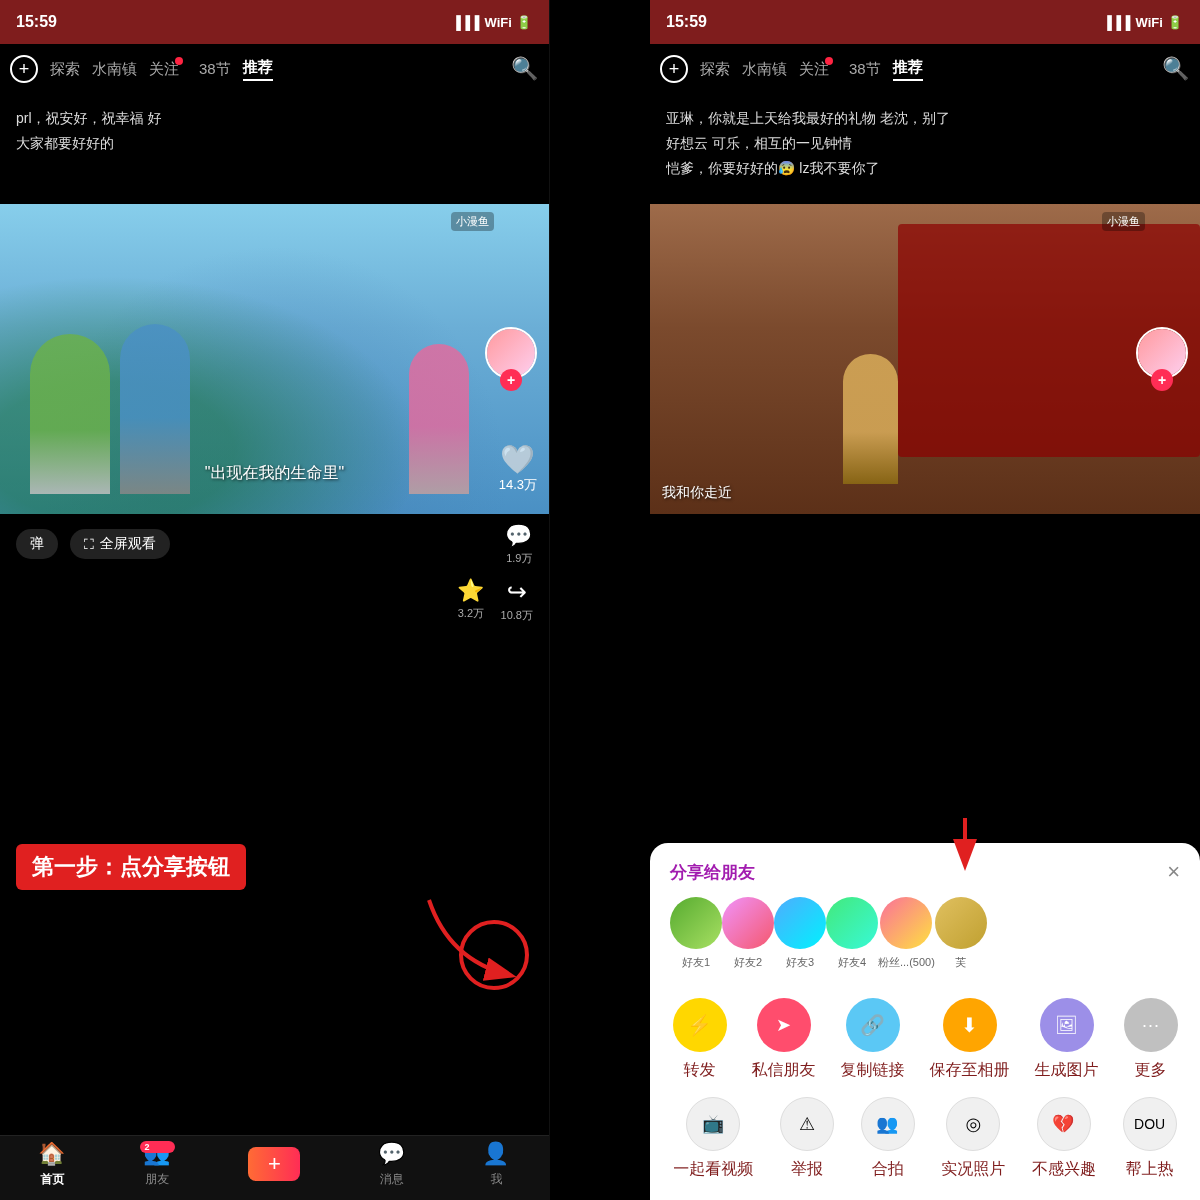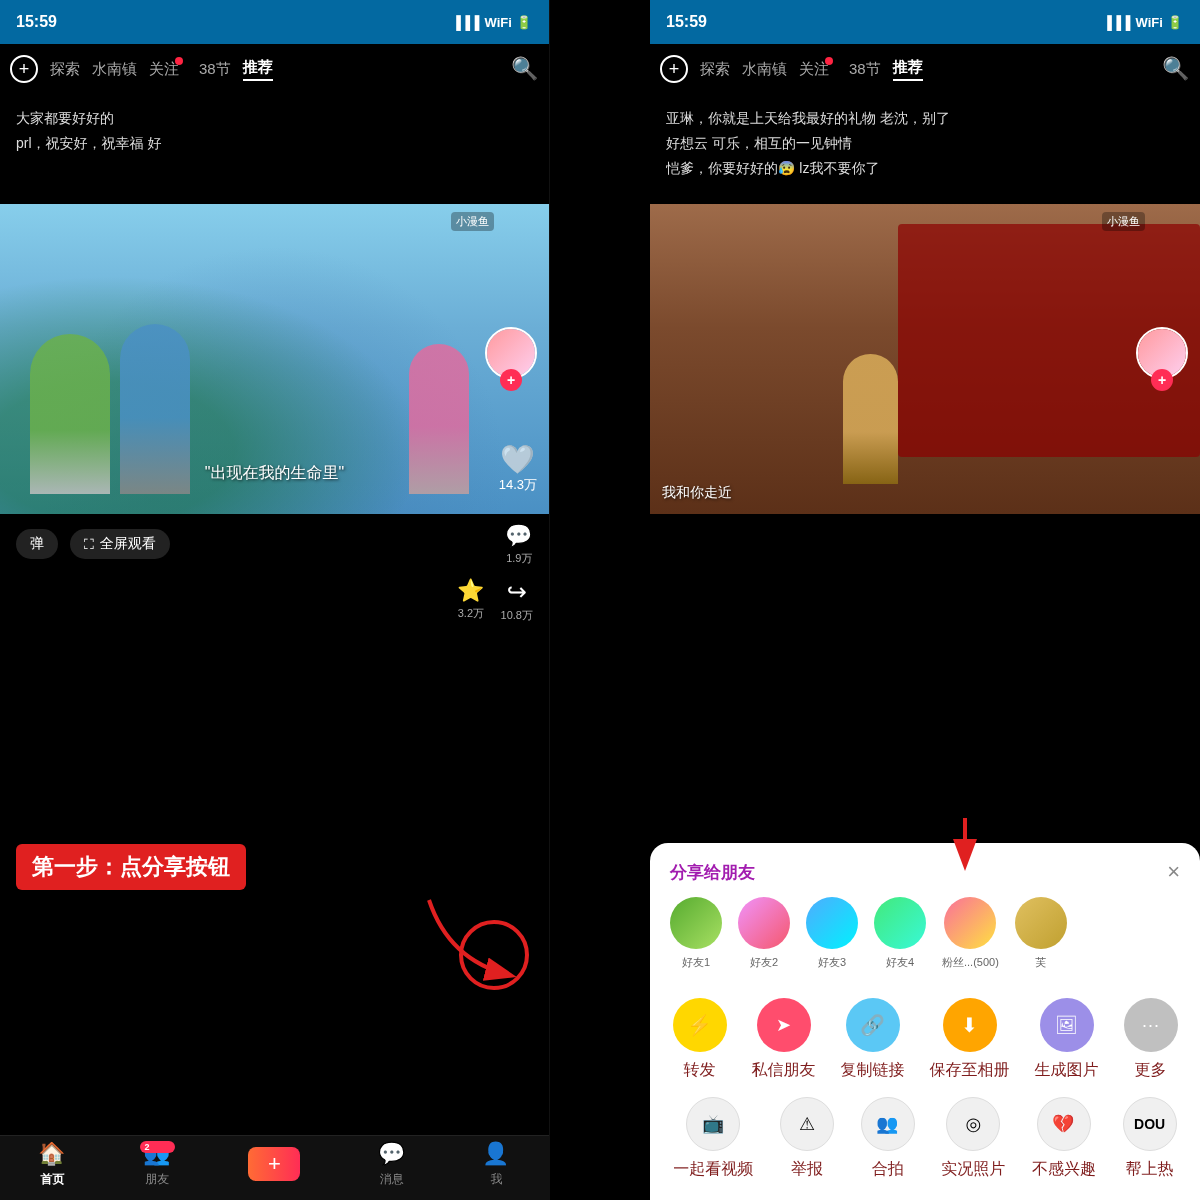--- a/index.html
+++ b/index.html
@@ -28,21 +28,21 @@
     .divider {
       width: 100px;
       height: 1200px;
       background: #000;
       flex-shrink: 0;
     }
 
     
     .status-bar {
       height: 44px;
-      background: #0369a1;
+      background: #7f1d1d;
       display: flex;
       align-items: center;
       justify-content: space-between;
       padding: 0 16px;
       color: #fff;
       font-size: 15px;
       font-weight: 600;
     }
     .status-bar .time { font-weight: 700; font-size: 16px; }
     .status-icons { display: flex; align-items: center; gap: 5px; font-size: 13px; }
@@ -379,21 +379,20 @@
       display: flex;
       align-items: center;
       justify-content: space-between;
       padding: 0 20px 12px;
     }
     .share-title { font-size: 17px; font-weight: 600; color: #a21caf; }
     .share-close { font-size: 22px; color: #888; cursor: pointer; }
 
     .share-friends {
       display: flex;
-      gap: 16px;
       padding: 0 20px 16px;
       overflow-x: auto;
     }
     .friend-item {
       display: flex;
       flex-direction: column;
       align-items: center;
       gap: 6px;
       flex-shrink: 0;
     }
@@ -507,22 +506,22 @@
     <div style="display:flex;align-items:center;">
       <span class="nav-item">关注</span>
       <span class="nav-red-dot"></span>
     </div>
     <span class="nav-item">38节</span>
     <span class="nav-item active">推荐</span>
     <span class="nav-search">🔍</span>
   </div>
 
   <div class="comment-area">
+    <div class="comment-line">prl，祝安好，祝幸福     好</div>
     <div class="comment-line">大家都要好好的</div>
-    <div class="comment-line">prl，祝安好，祝幸福     好</div>
   </div>
 
   <div class="video-area">
     <div class="anime-scene-left">
       <div class="char1"></div>
       <div class="char2"></div>
       <div class="char3"></div>
     </div>
     <span class="small-tag">小漫鱼</span>
     <div class="subtitle">"出现在我的生命里"</div>
@@ -766,21 +765,21 @@
         <span class="share-action-label">实况照片</span>
       </div>
       <div class="share-action-item">
         <div class="share-icon-circle" style="background:#f0f0f0;border:1px solid #ddd;">
           <span style="font-size:18px;">💔</span>
         </div>
         <span class="share-action-label">不感兴趣</span>
       </div>
       <div class="share-action-item">
         <div class="share-icon-circle" style="background:#f0f0f0;border:1px solid #ddd;">
-          <span style="font-size:14px;font-weight:700;color:#000;">DOU</span>
+          <span style="font-size:14px;font-weight:400;color:#000;">DOU</span>
         </div>
         <span class="share-action-label">帮上热</span>
       </div>
     </div>
   </div>
 
   <div style="position:absolute;bottom:20px;right:20px;color:#333;font-size:14px;">Text</div>
 
 </div>
 

